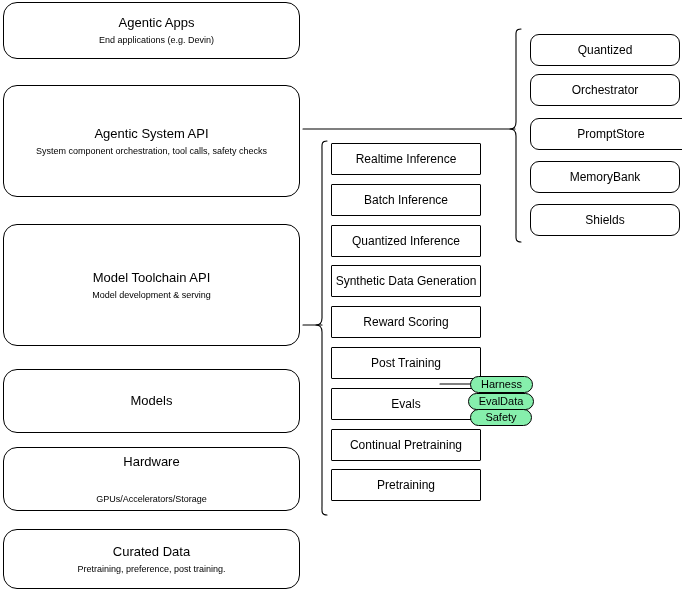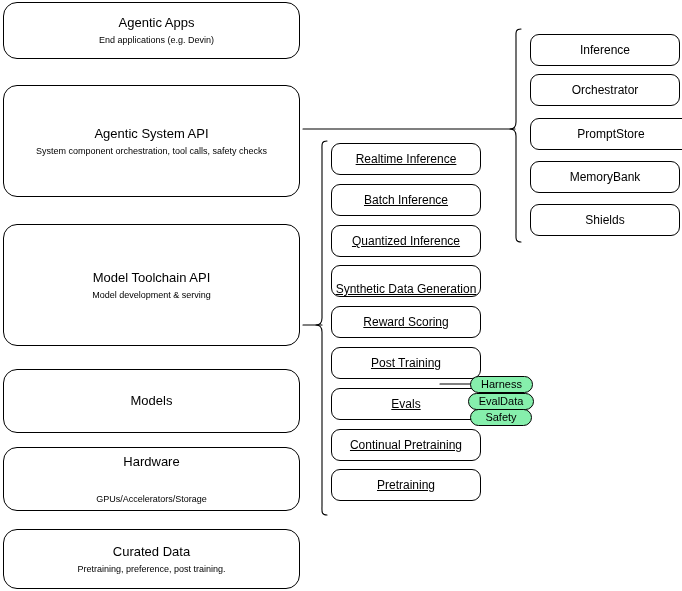--- a/index.html
+++ b/index.html
@@ -38,24 +38,23 @@
     line-height: 16px;
     color: #000;
   }
   .layer .subtitle {
     font-size: 9px;
     line-height: 12px;
     color: #000;
     margin-top: 3px;
   }
   .cap {
-    border-radius: 9px;
+    border-radius: 1px;
     font-size: 12px;
     line-height: 14px;
-    text-decoration: underline;
   }
   .comp {
     border-radius: 9px;
     font-size: 12px;
     line-height: 14px;
   }
   .pill {
     position: absolute;
     box-sizing: border-box;
     border: 1px solid #000000;
@@ -142,21 +141,21 @@
 
   <div class="node cap" style="left:331px; top:143px; width:150px; height:32px;">
     <span>Realtime Inference</span>
   </div>
   <div class="node cap" style="left:331px; top:184px; width:150px; height:32px;">
     <span>Batch Inference</span>
   </div>
   <div class="node cap" style="left:331px; top:225px; width:150px; height:32px;">
     <span>Quantized Inference</span>
   </div>
-  <div class="node cap" style="left:331px; top:265px; width:150px; height:32px;justify-content:flex-end;">
+  <div class="node cap" style="left:331px; top:265px; width:150px; height:32px;">
     <span>Synthetic Data Generation</span>
   </div>
   <div class="node cap" style="left:331px; top:306px; width:150px; height:32px;">
     <span>Reward Scoring</span>
   </div>
   <div class="node cap" style="left:331px; top:347px; width:150px; height:32px;">
     <span>Post Training</span>
   </div>
   <div class="node cap" style="left:331px; top:388px; width:150px; height:32px;">
     <span>Evals</span>
@@ -172,21 +171,21 @@
     <span>Harness</span>
   </div>
   <div class="pill" style="left:468px; top:393px; width:66px; height:17px;">
     <span>EvalData</span>
   </div>
   <div class="pill" style="left:470px; top:409px; width:62px; height:17px;">
     <span>Safety</span>
   </div>
 
   <div class="node comp" style="left:530px; top:34px; width:150px; height:32px;">
-    <span>Inference</span>
+    <span>Quantized</span>
   </div>
   <div class="node comp" style="left:530px; top:74px; width:150px; height:32px;">
     <span>Orchestrator</span>
   </div>
   <div class="node comp" style="left:530px; top:118px; width:162px; height:32px;">
     <span>PromptStore</span>
   </div>
   <div class="node comp" style="left:530px; top:161px; width:150px; height:32px;">
     <span>MemoryBank</span>
   </div>

